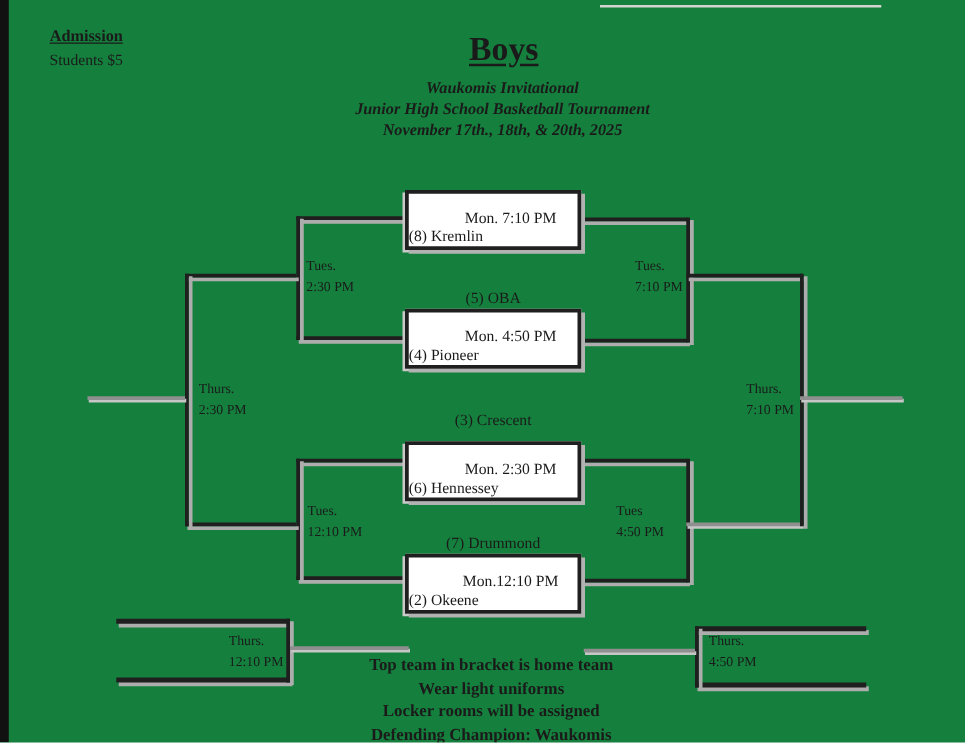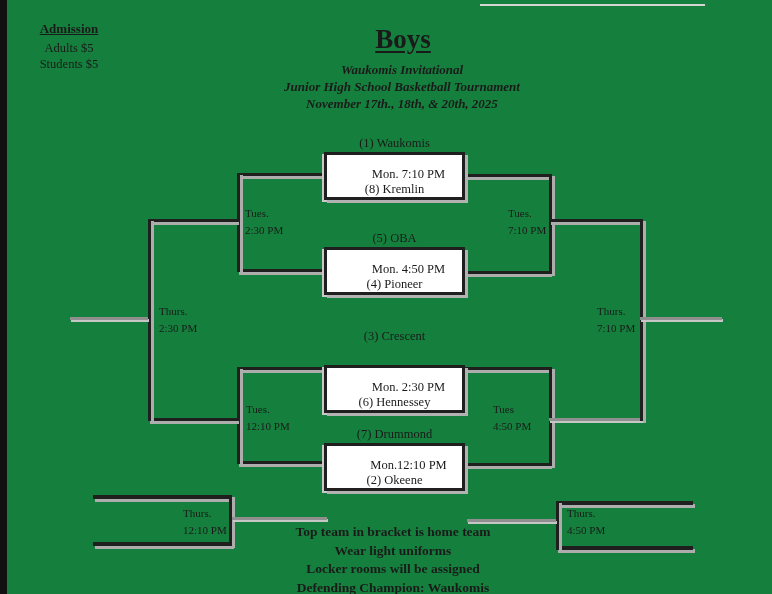--- a/index.html
+++ b/index.html
@@ -14,21 +14,21 @@
   .hline{position:absolute; height:3px; background:#1f1f1f; box-shadow:2px 3px 0 #adadad;}
   .vline{position:absolute; width:3px; background:#1f1f1f; box-shadow:3px 2px 0 #adadad;}
   .gray{background:#8f8f8f; box-shadow:1px 2px 0 #c6c6c6;}
 
   
   .game{
     position:absolute; left:324px; width:141px; height:48px; box-sizing:border-box;
     background:#fff; border:3px solid #1f1f1f; box-shadow:3px 3px 0 #b2b2b2, -2px 2px 0 #c9c9c9;
   }
   .game-time{position:absolute; top:12px; left:0; width:100%; text-align:center; font-size:12.5px;margin-left:14px;}
-  .game-bottom{position:absolute; bottom:0px; left:0; width:100%; text-align:center; font-size:12.5px;}
+  .game-bottom{position:absolute; bottom:0px; left:0; width:100%; text-align:left; font-size:12.5px;}
   .team-above{position:absolute; left:324px; width:141px; text-align:center; font-size:12.5px;}
 
   .time-label{position:absolute; font-size:11px; line-height:17px; white-space:nowrap;}
 
   .admission{position:absolute; left:8px; top:21px; width:122px; text-align:center; font-size:12.5px; line-height:16.5px;}
   .admission .adm-title{font-weight:bold; text-decoration:underline; font-size:13px; margin-bottom:2px;}
 
   .main-title{position:absolute; left:303px; top:24px; width:200px; text-align:center;
     font-size:27px; font-weight:bold; text-decoration:underline; text-underline-offset:3px;}
   .subtitles{position:absolute; left:252px; top:61px; width:300px; text-align:center;
@@ -40,21 +40,20 @@
 </head>
 <body>
 
 <div class="page">
 
   <div class="scan-edge-left"></div>
   <div class="scan-hairline"></div>
 
   <div class="admission">
     <div class="adm-title">Admission</div>
-    <div>Adults $5</div>
     <div>Students $5</div>
   </div>
 
   <div class="main-title">Boys</div>
   <div class="subtitles">
     <div>Waukomis Invitational</div>
     <div>Junior High School Basketball Tournament</div>
     <div>November 17th., 18th, &amp; 20th, 2025</div>
   </div>
 
@@ -87,34 +86,33 @@
   <div class="hline" style="left:93px; top:495px; width:139px; height:4px;"></div>
   <div class="hline" style="left:93px; top:542px; width:139px; height:4px;"></div>
   <div class="vline" style="left:229px; top:495px; height:51px;"></div>
   <div class="hline gray" style="left:232px; top:517px; width:95px;"></div>
 
   <div class="hline" style="left:556px; top:501px; width:137px; height:4px;"></div>
   <div class="hline" style="left:556px; top:546px; width:137px; height:4px;"></div>
   <div class="vline" style="left:556px; top:501px; height:49px;"></div>
   <div class="hline gray" style="left:467px; top:519px; width:89px;"></div>
 
-  <div class="team-above" style="top:136px;">(1) Waukomis</div>
   <div class="game" style="top:152px;">
     <div class="game-time">Mon. 7:10 PM</div>
     <div class="game-bottom">(8) Kremlin</div>
   </div>
 
   <div class="team-above" style="top:231px;">(5) OBA</div>
   <div class="game" style="top:247px;">
     <div class="game-time">Mon. 4:50 PM</div>
     <div class="game-bottom">(4) Pioneer</div>
   </div>
 
   <div class="team-above" style="top:329px;">(3) Crescent</div>
-  <div class="game" style="top:365px;">
+  <div class="game" style="top:353px;">
     <div class="game-time">Mon. 2:30 PM</div>
     <div class="game-bottom">(6) Hennessey</div>
   </div>
 
   <div class="team-above" style="top:427px;">(7) Drummond</div>
   <div class="game" style="top:443px;">
     <div class="game-time">Mon.12:10 PM</div>
     <div class="game-bottom">(2) Okeene</div>
   </div>
 

